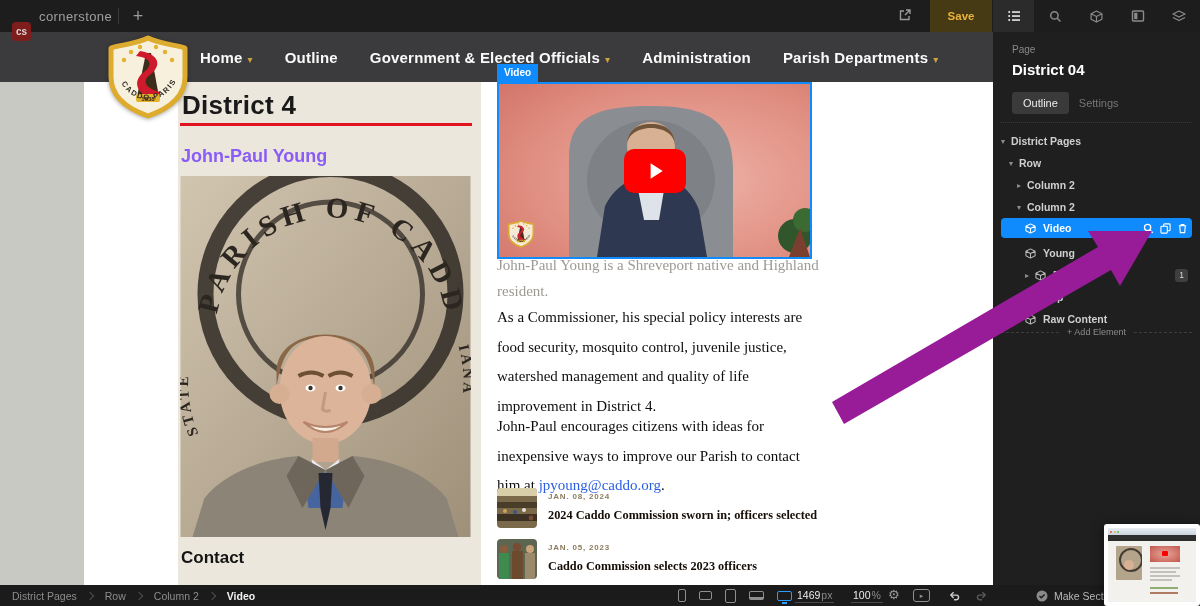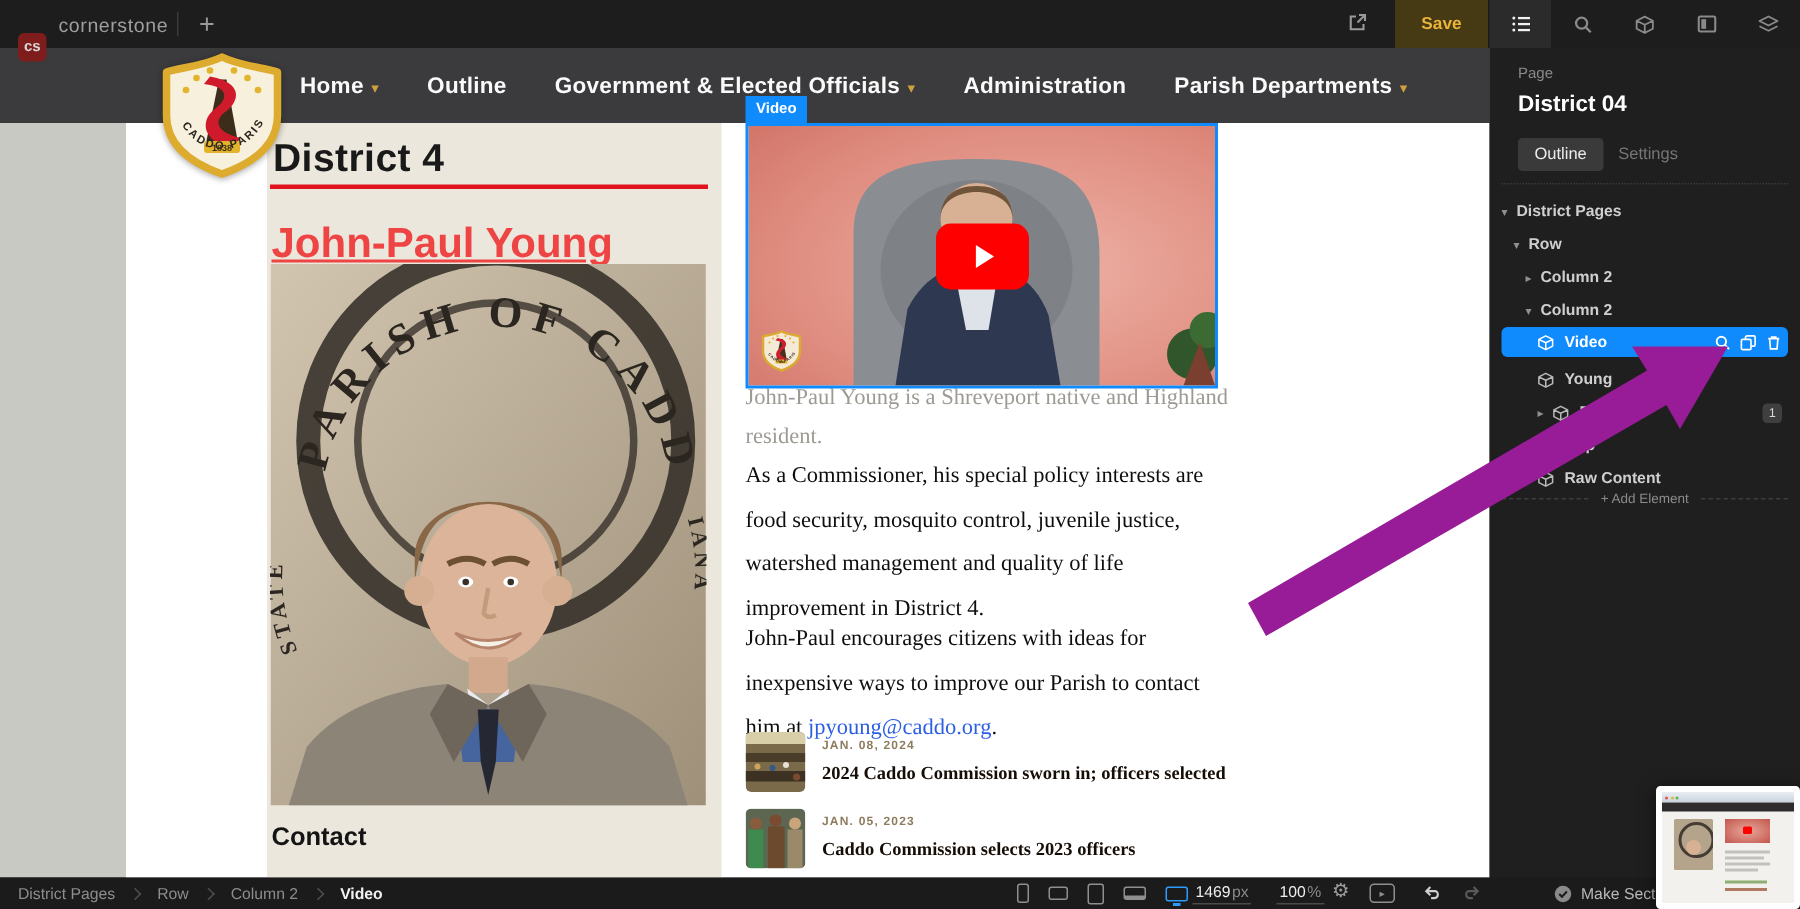--- a/index.html
+++ b/index.html
@@ -30,21 +30,21 @@
   .site-nav{position:absolute;left:0;top:0;width:993px;height:50px;background:#3b3b3d;display:flex;
             align-items:center;padding-left:200px;gap:32px;z-index:2;}
   .nav-item{color:#fafafa;font-size:15px;font-weight:600;letter-spacing:.2px;white-space:nowrap;cursor:pointer;}
   .nav-caret{color:#cda23c;font-size:10px;font-family:"DejaVu Sans",sans-serif;margin-left:5px;}
   .site-logo{position:absolute;left:104px;top:3px;width:88px;height:84px;z-index:5;filter:drop-shadow(0 1px 2px rgba(0,0,0,.35));}
 
   .page{position:absolute;left:84px;top:50px;width:909px;height:503px;background:#ffffff;overflow:hidden;}
   .beige-col{position:absolute;left:94px;top:0;width:303px;height:503px;background:#ebe7dc;}
   .pg-title{position:absolute;left:98px;top:8px;font-size:26px;font-weight:800;color:#191919;letter-spacing:.3px;}
   .title-rule{position:absolute;left:96px;top:41px;width:292px;height:3px;background:#e0131f;}
-  .pg-name{position:absolute;left:97px;top:64px;font-size:28px;font-weight:800;color:#ef4444;text-decoration:underline;}
+  .pg-name{position:absolute;left:97px;top:64px;font-size:18px;font-weight:800;color:#8b5cf6;}
   .photo{position:absolute;left:96px;top:94px;width:291px;height:361px;}
   .pg-contact{position:absolute;left:97px;top:466px;font-size:17px;font-weight:800;color:#141414;}
 
   .video-label{position:absolute;left:497px;top:32px;height:18px;background:#0f8bfd;color:#fff;font-size:10px;
                font-weight:bold;padding:3px 7px;z-index:4;}
   .video-box{position:absolute;left:497px;top:50px;width:315px;height:177px;border:2px solid #0f8bfd;z-index:3;
              background:radial-gradient(120% 120% at 62% 55%, #eeb2a6 0%, #df8d80 45%, #c2564c 100%);cursor:pointer;}
   .video-box svg.scene{position:absolute;left:0;top:0;width:100%;height:100%;}
   .yt-top{position:absolute;left:0;top:0;width:100%;height:52px;
           background:linear-gradient(rgba(0,0,0,.62),rgba(0,0,0,0));display:flex;align-items:flex-start;padding:7px 8px 0 8px;}

